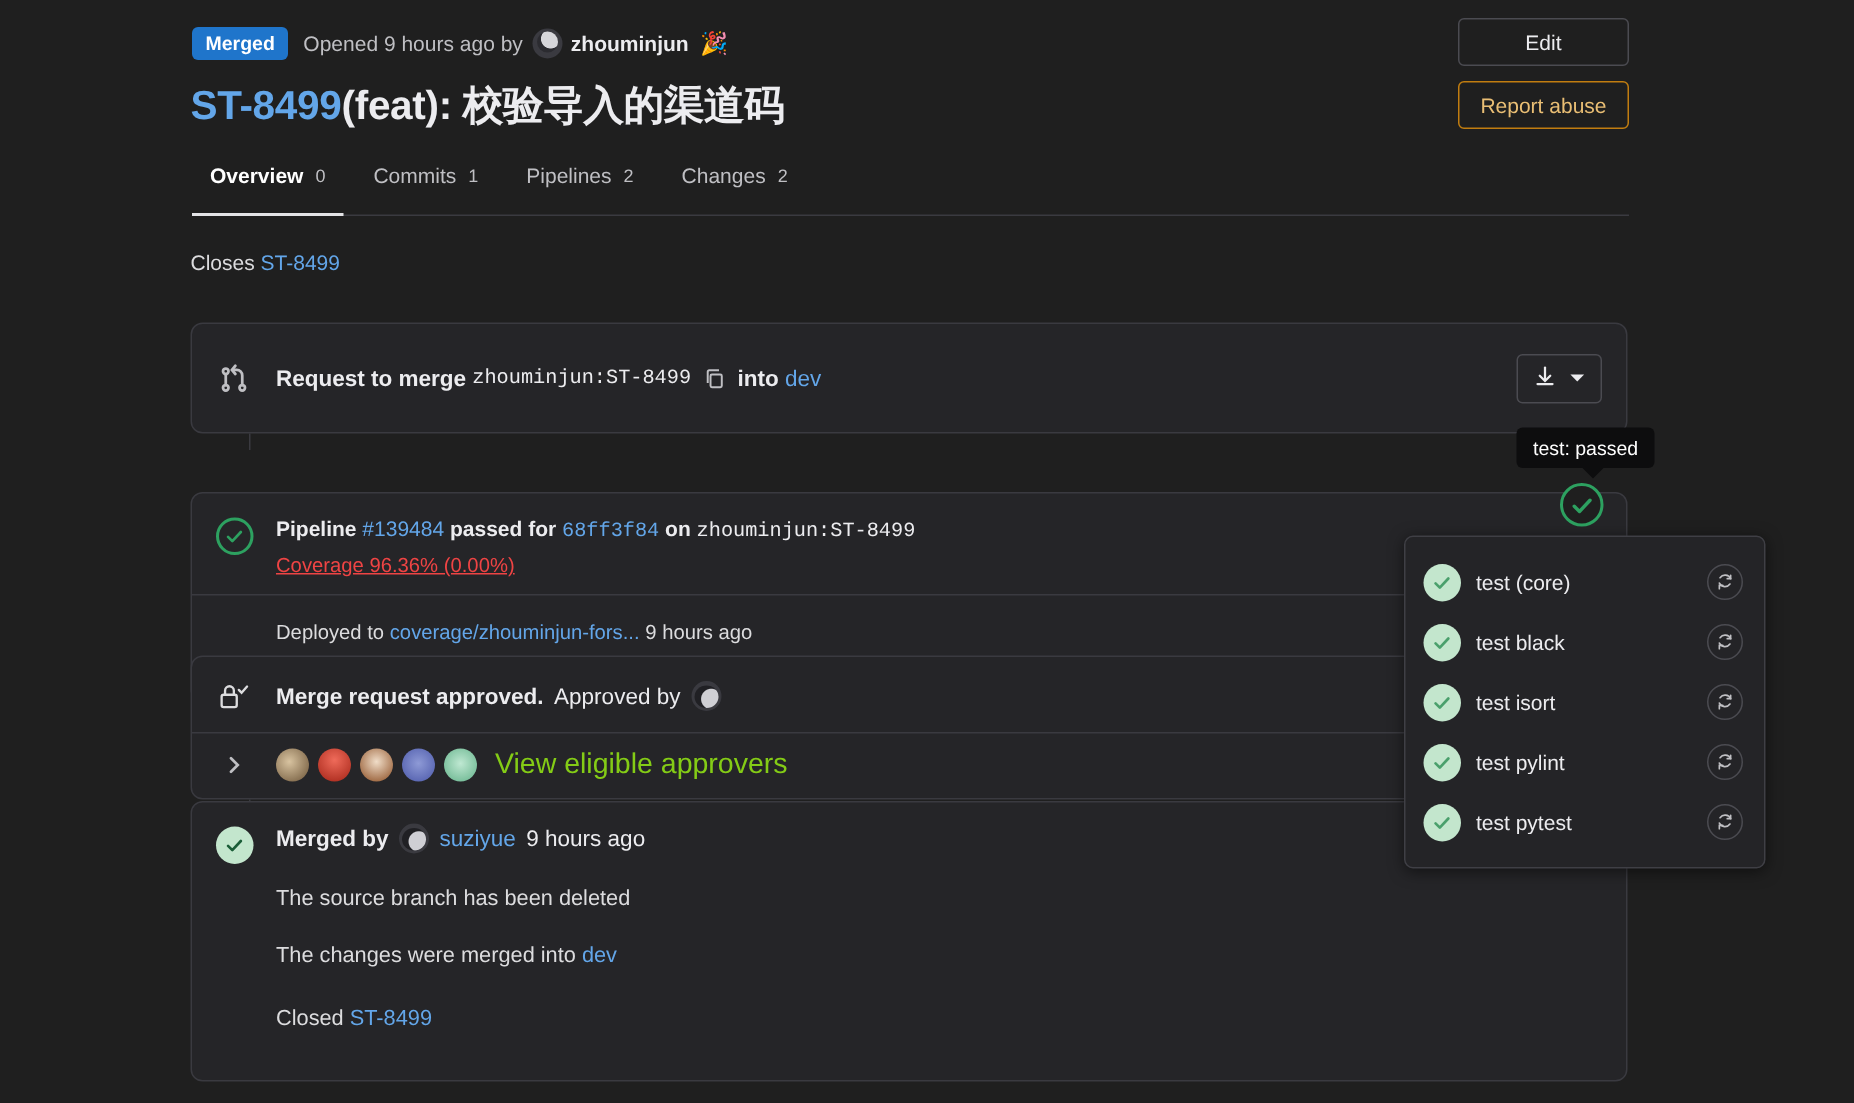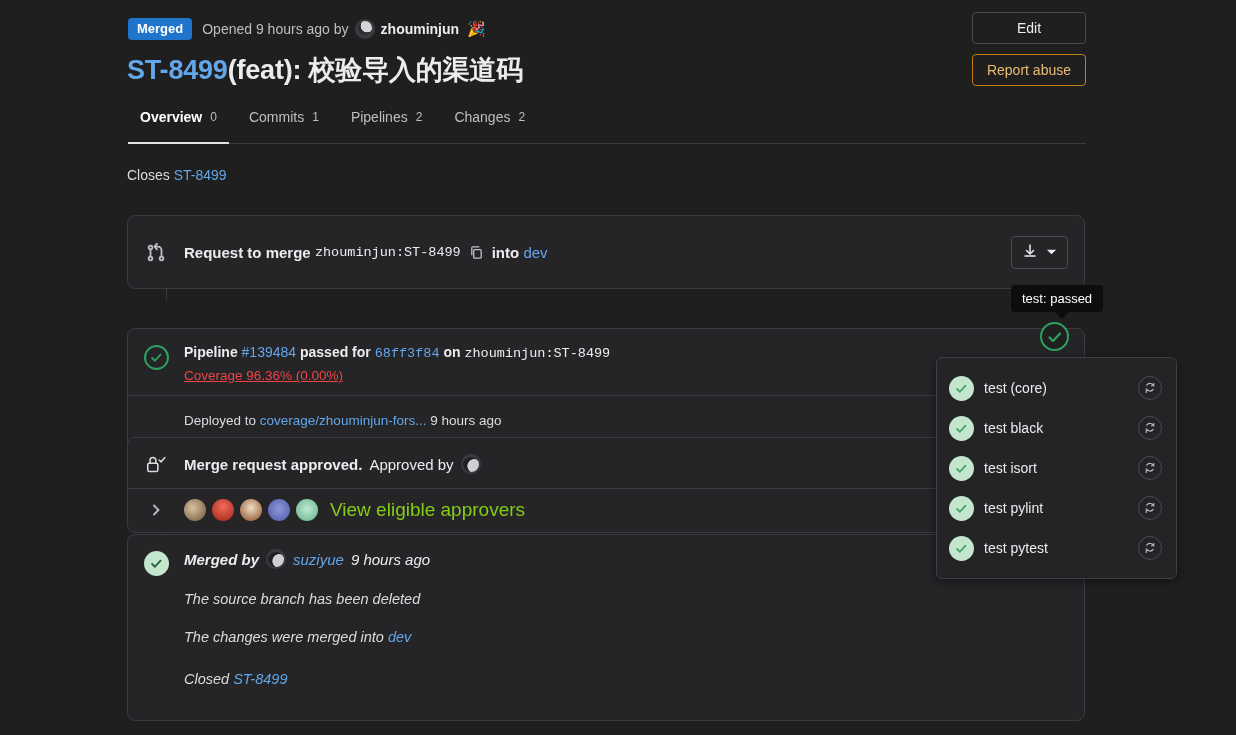--- a/index.html
+++ b/index.html
@@ -116,21 +116,21 @@
   .appr-text{font-size:15px;display:flex;align-items:center;gap:7px;}
   .appr-div{height:1px;background:#3a3a40;}
   .appr-bottom{display:flex;align-items:center;padding:10px 16px 0 0;}
   .chev-cell{width:56px;flex:none;display:flex;justify-content:center;color:#bfbfc3;cursor:pointer;}
   .avatars{display:flex;gap:6px;align-items:center;}
   .av{width:22px;height:22px;border-radius:50%;flex:none;}
   .eligible{color:#84cc16;margin-left:12px;text-decoration:none;font-size:19px;cursor:pointer;}
 
   
   #widget-merged{top:534px;height:187px;}
-  .merged-inner{display:flex;padding:14px 16px 0 0;font-style:italic;}
+  .merged-inner{display:flex;padding:14px 16px 0 0;}
   .merged-body{font-size:14.5px;}
   .merged-head{font-size:15px;display:flex;align-items:center;gap:7px;}
   .merged-head .b{font-weight:700;}
   .merged-head a{color:#63a6e9;text-decoration:none;}
   .merged-line{margin-top:22px;color:#dcdcde;font-size:14.5px;}
   .merged-line a{color:#63a6e9;text-decoration:none;}
 
   
   .ring-check{
     width:25px;height:25px;border-radius:50%;border:2px solid #2da160;

